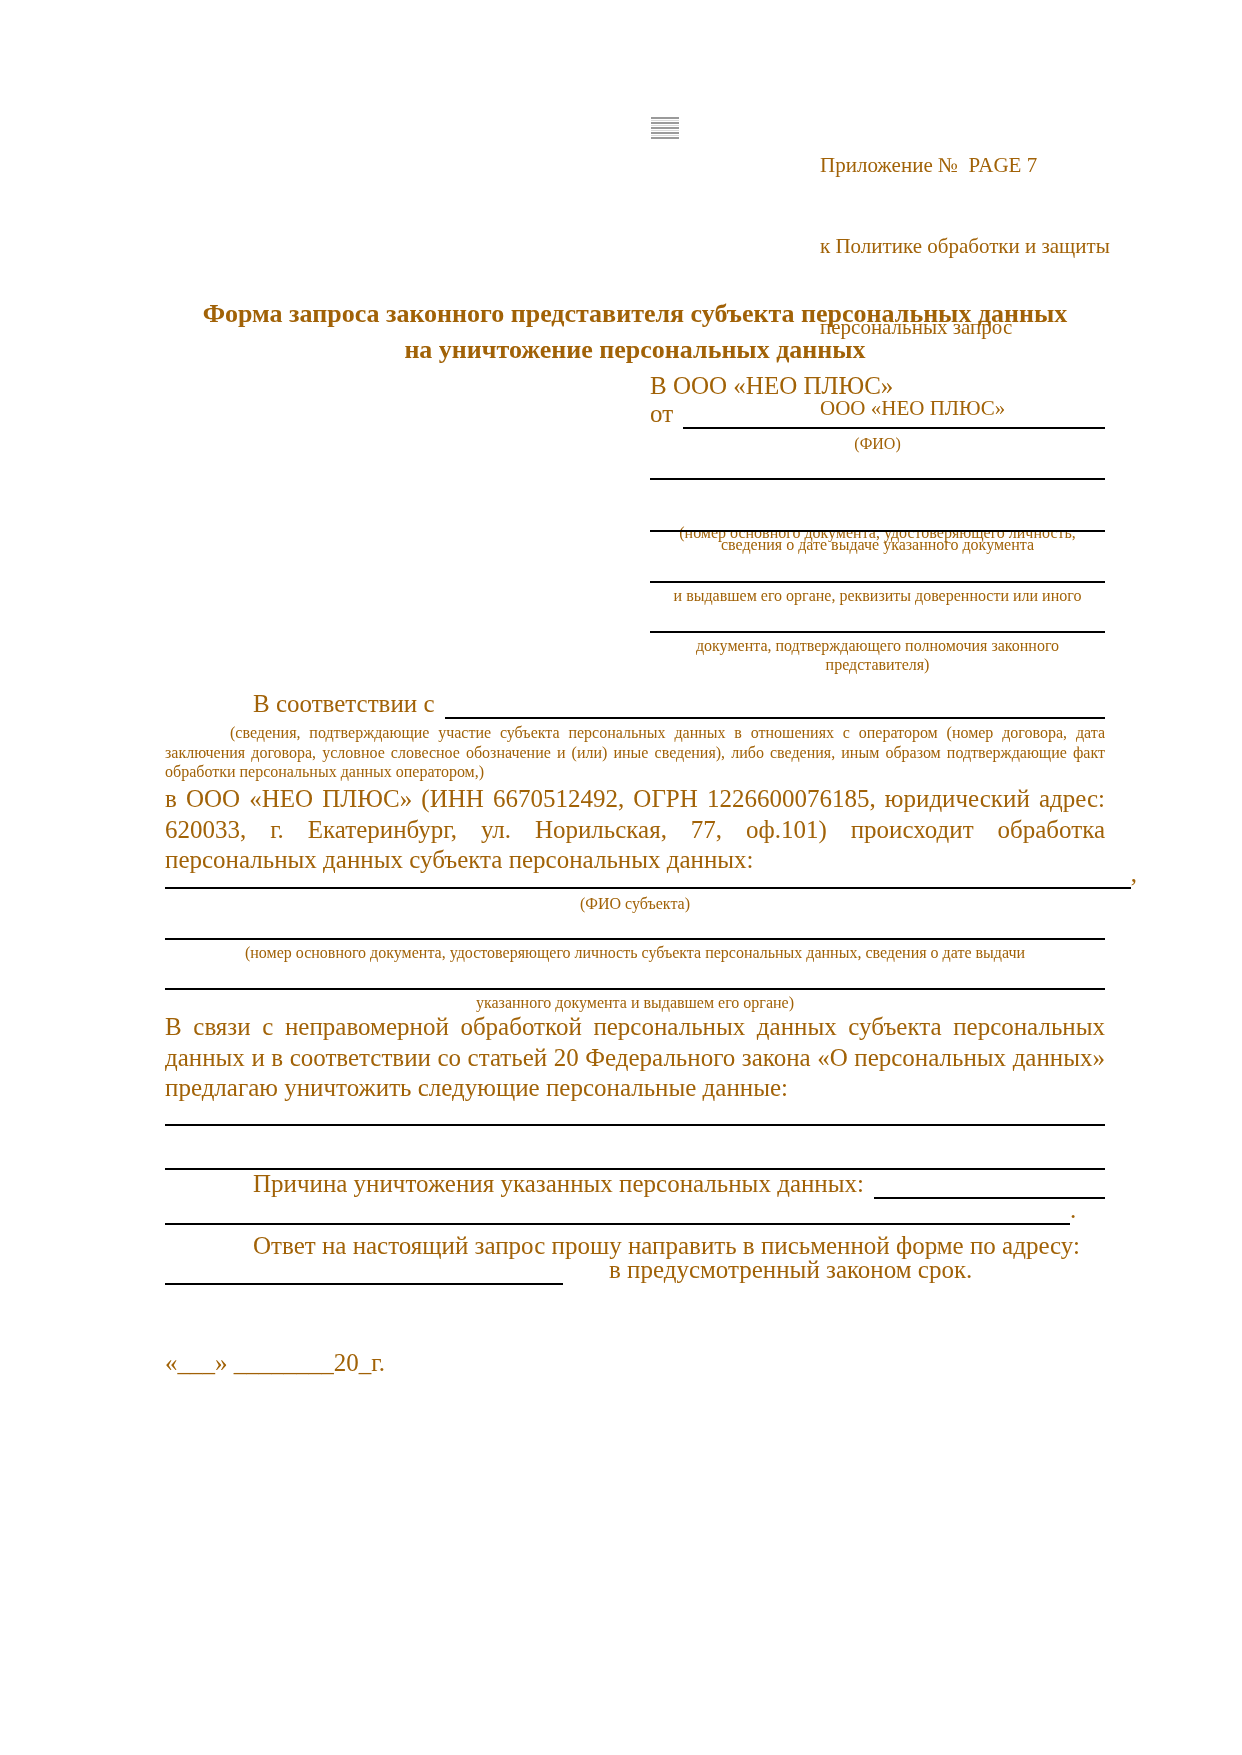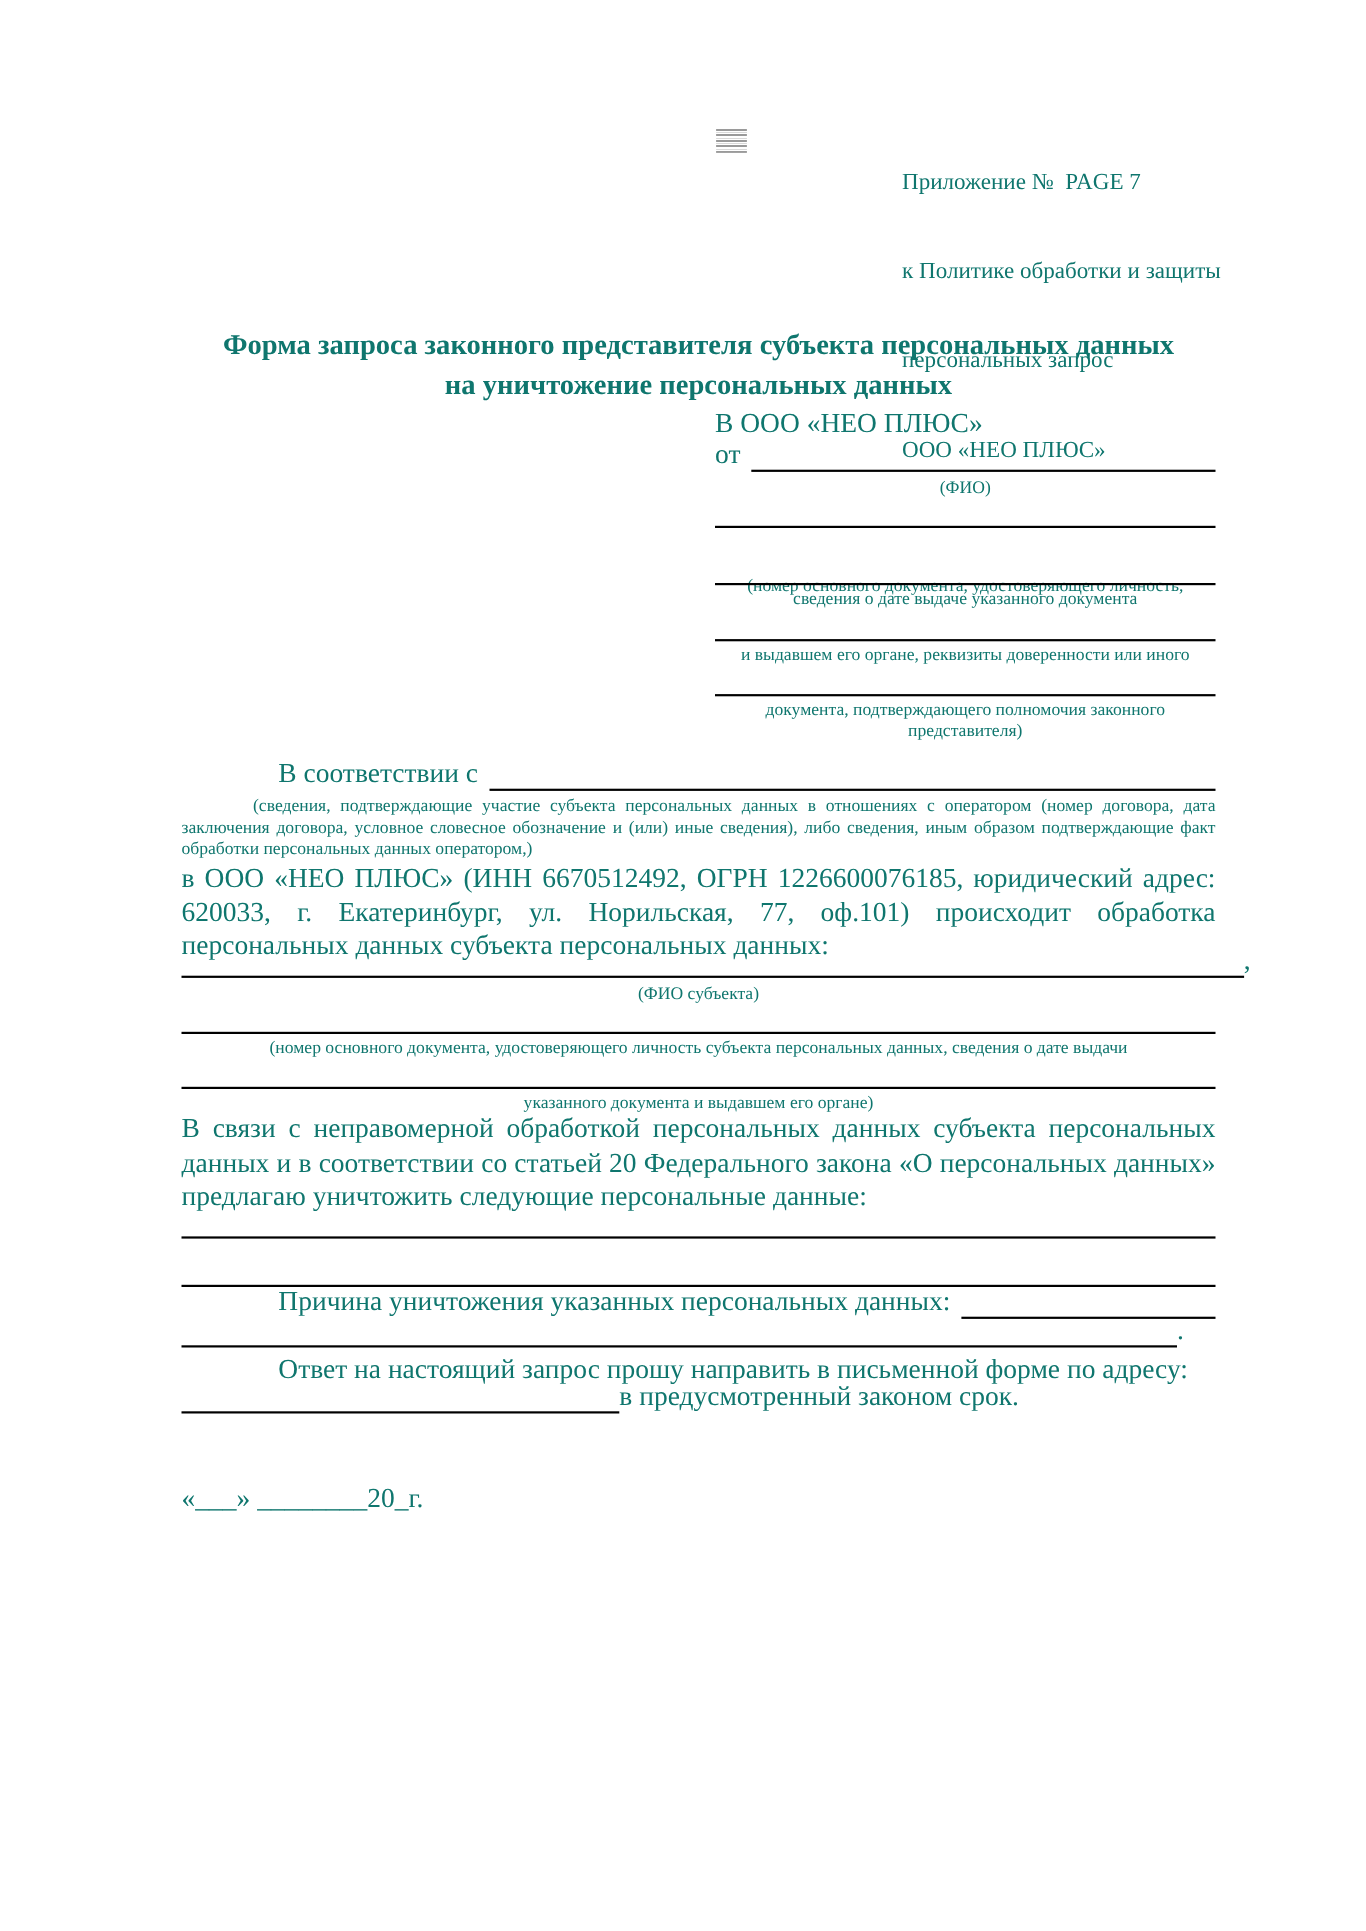--- a/index.html
+++ b/index.html
@@ -1,19 +1,19 @@
 <!DOCTYPE html>
 <html><head>
 <meta charset="utf-8">
 <style>
   html,body{margin:0;padding:0;background:#ffffff;}
   .page{
     position:relative;
     width:1242px;height:1755px;
-    background:#ffffff;color:#0f766e;
+    background:#ffffff;color:#a16207;
     font-family:"Liberation Serif","DejaVu Serif",serif;
     overflow:hidden;
   }
   .abs{position:absolute;}
   .hdr{left:820px;top:98px;width:330px;font-size:21px;line-height:27px;white-space:pre-wrap;}
   .artifact{
     left:651px;top:117px;width:28px;height:22px;
     background:repeating-linear-gradient(180deg,#9a9a9a 0 2px,#ffffff 2px 3px,#d9d9d9 3px 4px,#ffffff 4px 5px);
   }
   .title{left:165px;width:940px;text-align:center;font-weight:bold;font-size:26px;line-height:34px;}
@@ -101,21 +101,21 @@
     <span class="grow bl" style="margin-left:10px;height:27px;"></span>
   </div>
   <div class="abs row" style="left:165px;top:1199px;height:26px;">
     <span class="bl" style="width:905px;height:26px;"></span>
     <span class="fs25">.</span>
   </div>
 
   <div class="abs body-col fs25" style="top:1231px;">
     <span class="indent"></span><span>Ответ на настоящий запрос прошу направить в письменной форме по адресу:</span>
   </div>
-  <div class="abs row" style="left:165px;top:1258px;height:27px;">
+  <div class="abs row" style="left:165px;top:1258px;height:27px;gap:46px;">
     <span class="bl" style="width:398px;height:27px;"></span>
     <span class="fs25">в предусмотренный законом срок.</span>
   </div>
 
   <div class="abs footer-row">
     <span>«___» ________20_г.</span>
   </div>
 
 </div>
 

